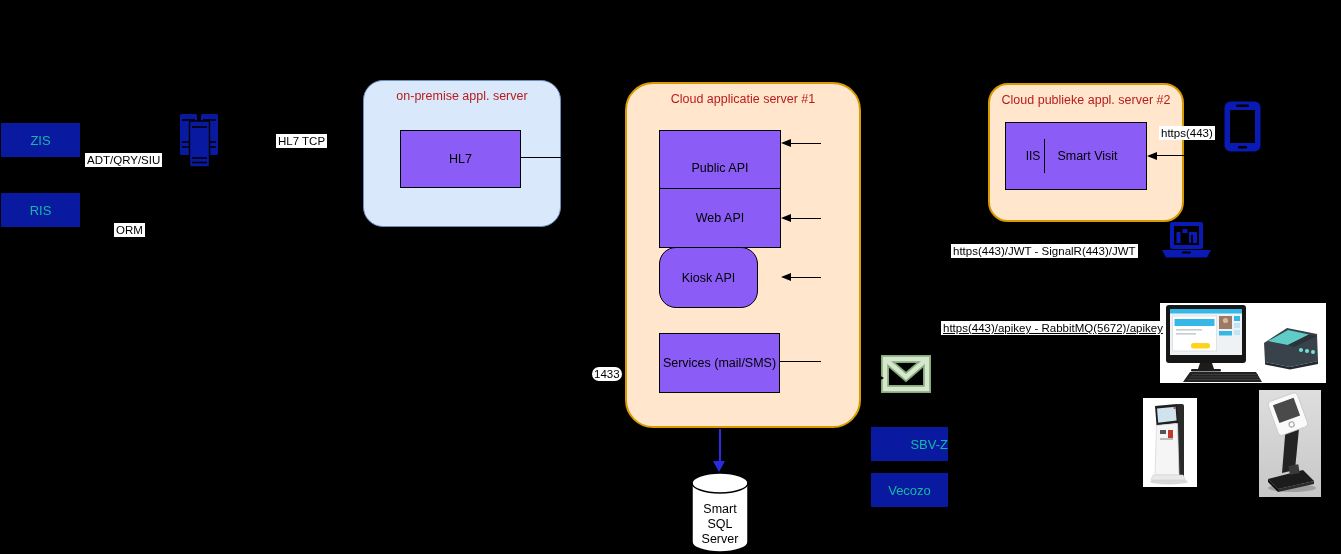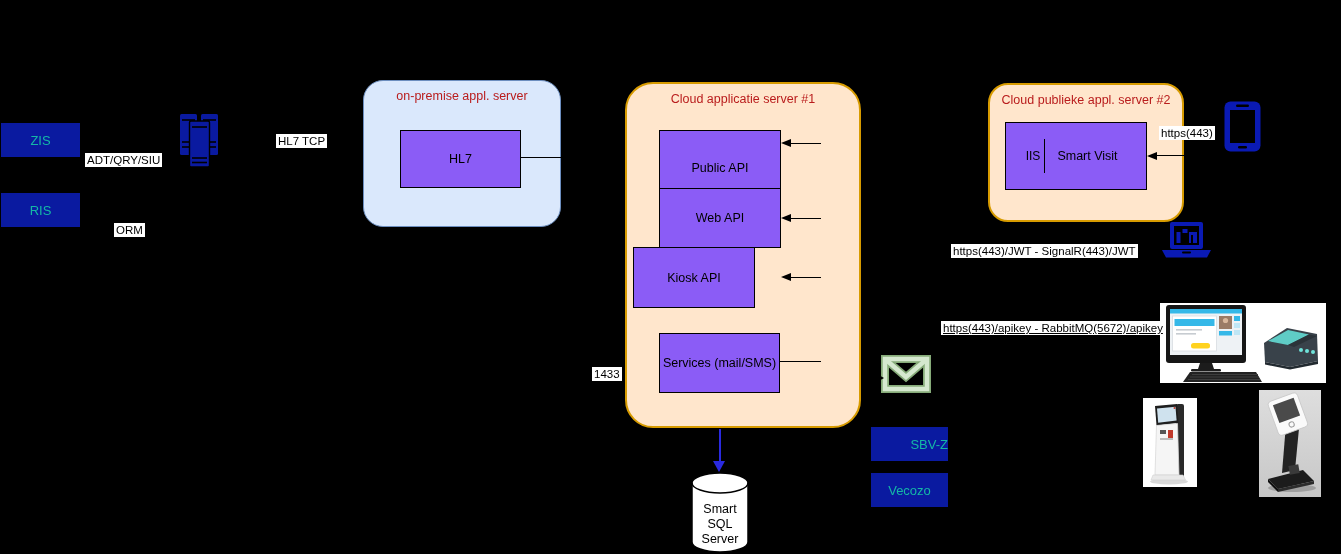--- a/index.html
+++ b/index.html
@@ -68,36 +68,36 @@
 
   <div class="container c-peach" style="left:625px;top:82px;width:236px;height:346px;border-radius:28px;">
     <div class="c-title">Cloud applicatie server #1</div>
   </div>
   <div class="white-box" style="left:659px;top:130px;width:122px;height:76px;">
     <span>Public API</span>
   </div>
   <div class="white-box" style="left:659px;top:188px;width:122px;height:60px;">
     <span>Web API</span>
   </div>
-  <div class="white-box" style="left:633px;top:247px;width:122px;height:61px;">
+  <div class="white-box" style="left:659px;top:247px;width:99px;height:61px;border-radius:17px;">
     <span>Kiosk API</span>
   </div>
   <div class="white-box" style="left:659px;top:333px;width:121px;height:60px;">
     <span>Services (mail/SMS)</span>
   </div>
 
   <div class="arrow-left" style="left:781px;top:139px;"></div>
   <div class="hline" style="left:790px;top:142.5px;width:31px;"></div>
   <div class="arrow-left" style="left:781px;top:214px;"></div>
   <div class="hline" style="left:790px;top:217.5px;width:31px;"></div>
   <div class="arrow-left" style="left:781px;top:273px;"></div>
   <div class="hline" style="left:790px;top:276.5px;width:31px;"></div>
   <div class="hline" style="left:780px;top:361px;width:41px;"></div>
 
-  <div class="wlabel" style="left:592px;top:367px;">1433</div>
+  <div class="wlabel" style="left:592px;top:367px;border-radius:7px;">1433</div>
 
   <div class="vline-blue" style="left:719px;top:429px;height:33px;"></div>
   <div class="arrow-down-blue" style="left:713px;top:461px;"></div>
 
   <svg style="position:absolute;left:690px;top:472px;z-index:2;" width="60" height="81" viewBox="0 0 60 81">
     <path d="M2,11 C2,5.5 14.5,1 30,1 C45.5,1 58,5.5 58,11 V70 C58,75.5 45.5,80 30,80 C14.5,80 2,75.5 2,70 Z" fill="#fff" stroke="#000" stroke-width="1.5"></path>
     <path d="M2,11 C2,16.5 14.5,21 30,21 C45.5,21 58,16.5 58,11" fill="none" stroke="#000" stroke-width="1.5"></path>
   </svg>
   <div class="db-label" style="left:690px;top:502px;width:60px;">
     <div>Smart</div>

